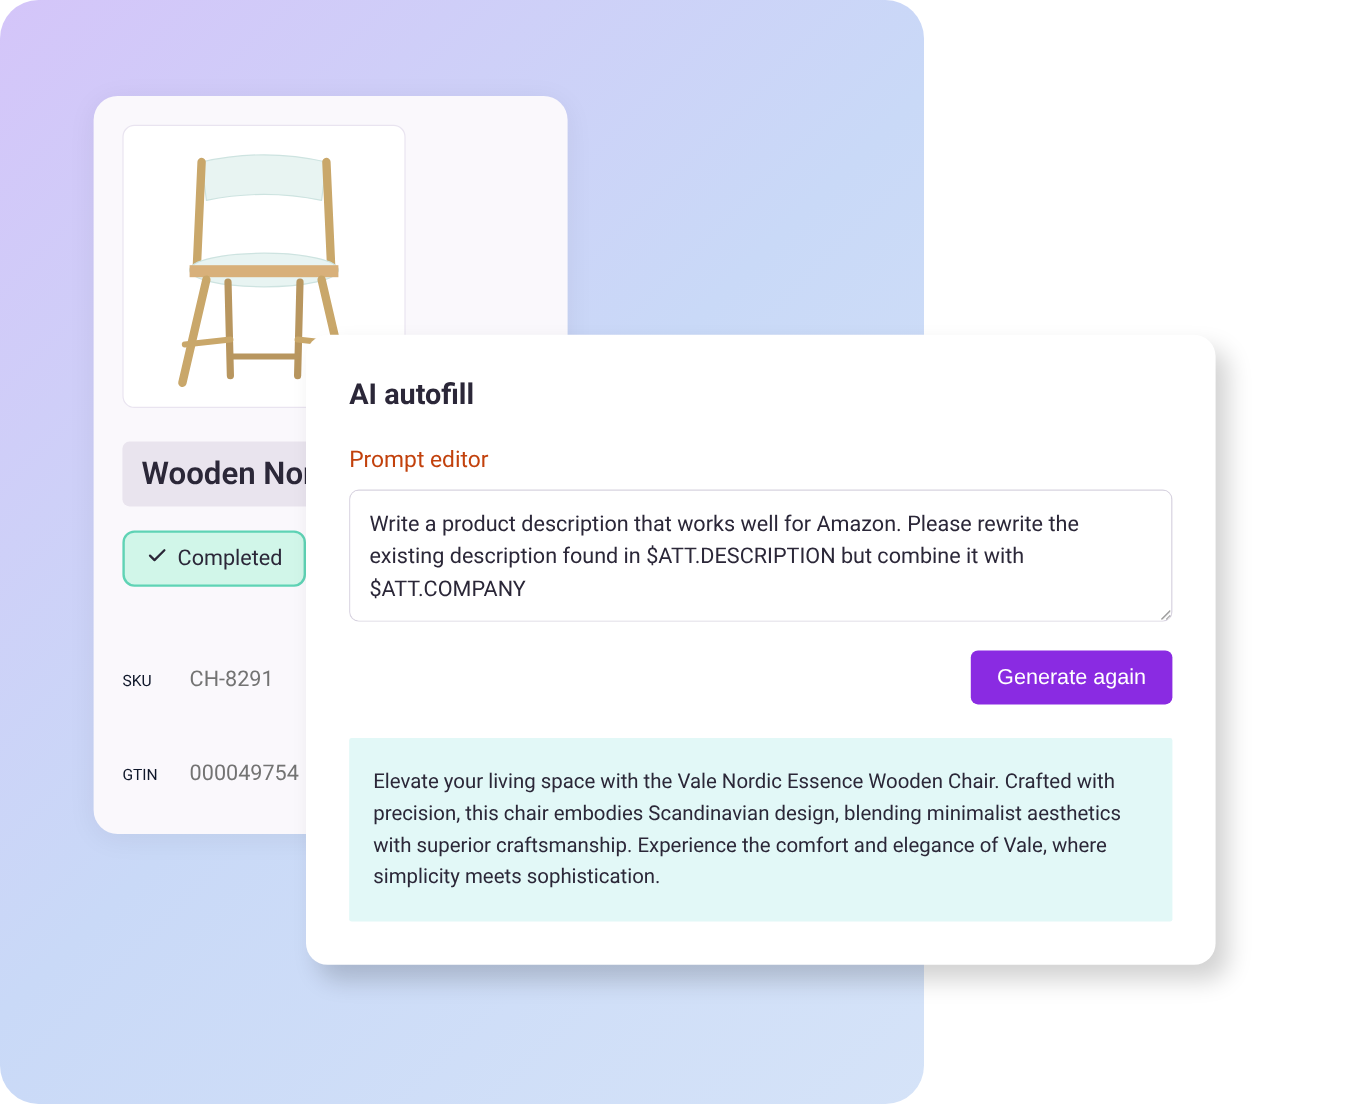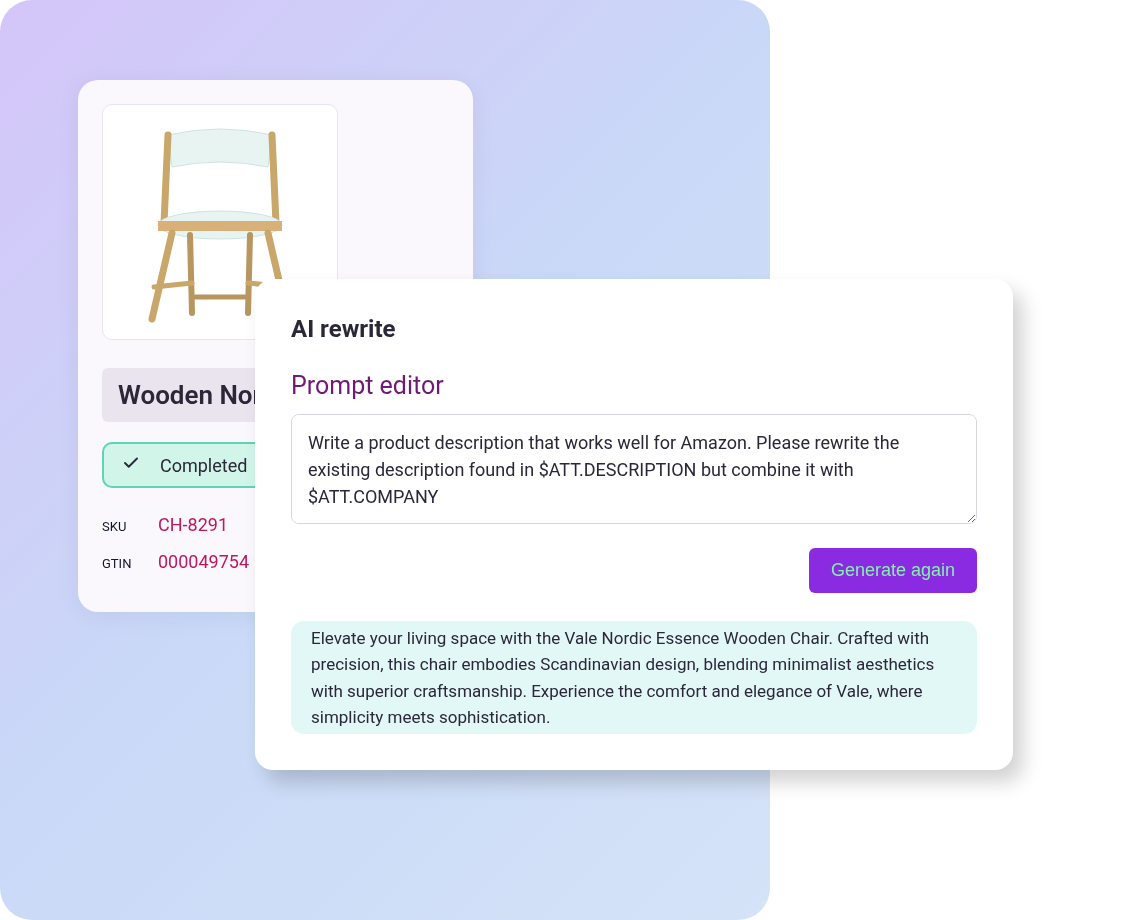--- a/index.html
+++ b/index.html
@@ -62,21 +62,21 @@
       font-size: 26px;
       font-weight: 600;
       color: #2b2738;
       white-space: nowrap;
       overflow: hidden;
     }
     
     .status-badge {
       display: inline-flex;
       align-items: center;
-      gap: 20px;
+      gap: 8px;
       background: #d1f6e9;
       border: 2px solid #5fd3b5;
       border-radius: 10px;
       padding: 10px 18px;
       margin-bottom: 26px;
     }
     
     .status-badge .check {
       font-size: 18px;
       color: #2b2738;
@@ -95,21 +95,22 @@
     }
     
     .meta-label {
       font-size: 13px;
       color: #0f172a;
       width: 40px;
     }
     
     .meta-value {
       font-size: 18px;
-      color: #be185d;
+      color: #737373;
+      margin-top: 41px;
     }
     
     .autofill-panel {
       position: absolute;
       top: 279px;
       left: 255px;
       width: 758px;
       background: #ffffff;
       border-radius: 18px;
       padding: 36px;
@@ -117,22 +118,22 @@
     }
     
     .autofill-title {
       font-size: 24px;
       font-weight: 700;
       color: #2b2738;
       margin-bottom: 28px;
     }
     
     .section-label {
-      font-size: 25px;
-      color: #701a75;
+      font-size: 19px;
+      color: #c2410c;
       margin-bottom: 14px;
     }
     
     .prompt-textarea {
       width: 100%;
       min-height: 110px;
       border: 1px solid #d8d3e0;
       border-radius: 8px;
       padding: 14px 16px;
       font-family: inherit;
@@ -144,32 +145,32 @@
     }
     
     .button-row {
       display: flex;
       justify-content: flex-end;
       margin-bottom: 28px;
     }
     
     .generate-btn {
       background: #8a2be2;
-      color: #86efac;
+      color: #ffffff;
       border: none;
       border-radius: 6px;
       padding: 12px 22px;
       font-size: 18px;
       cursor: pointer;
     }
     
     .result-box {
       background: #e2f8f7;
-      border-radius: 13px;
-      padding: 4px 20px;
+      border-radius: 2px;
+      padding: 24px 20px;
       font-size: 17px;
       line-height: 1.55;
       color: #2b2738;
     }
     
     .chair-svg {
       width: 200px;
       height: 210px;
     }
   </style>
@@ -220,21 +221,21 @@
     <span class="meta-value">CH-8291</span>
   </div>
   
   <div class="meta-row">
     <span class="meta-label">GTIN</span>
     <span class="meta-value">000049754</span>
   </div>
 </div>
 
 <div class="autofill-panel">
-  <h2 class="autofill-title">AI rewrite</h2>
+  <h2 class="autofill-title">AI autofill</h2>
   
   <div class="section-label">Prompt editor</div>
   
   <textarea class="prompt-textarea" style="">Write a product description that works well for Amazon. Please rewrite the existing description found in $ATT.DESCRIPTION but combine it with $ATT.COMPANY</textarea>
   
   <div class="button-row">
     <button class="generate-btn">Generate again</button>
   </div>
   
   

